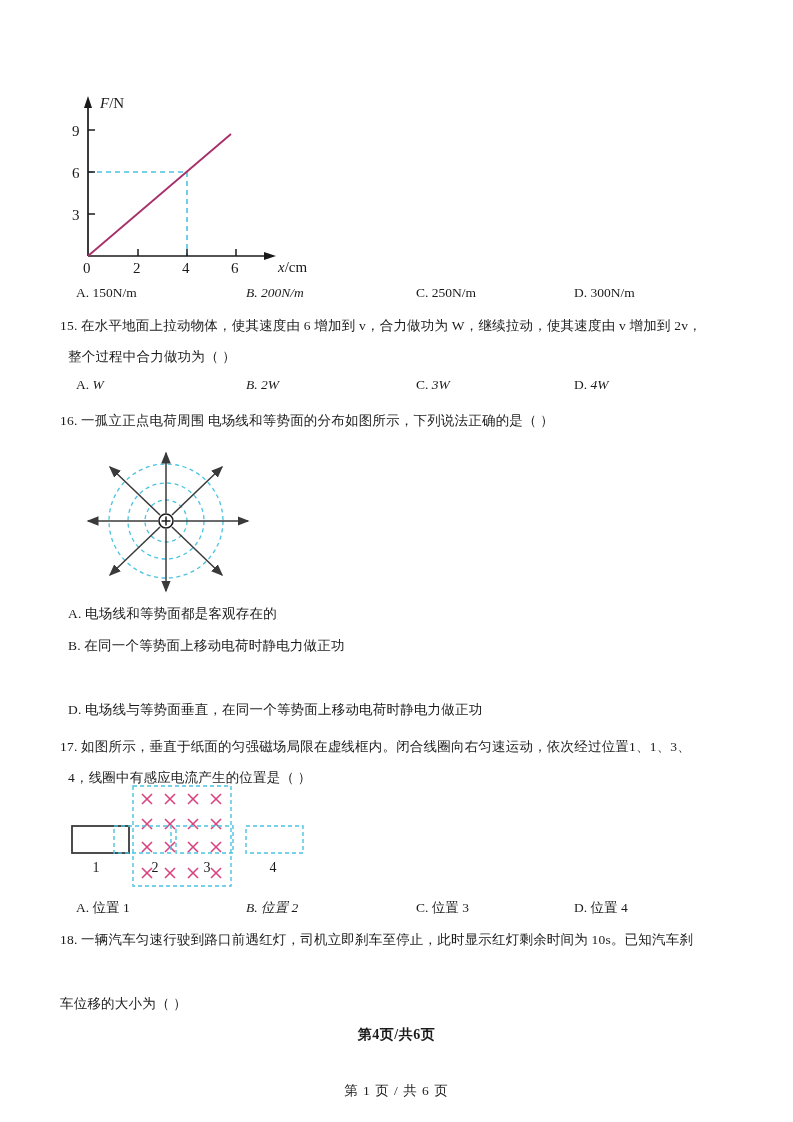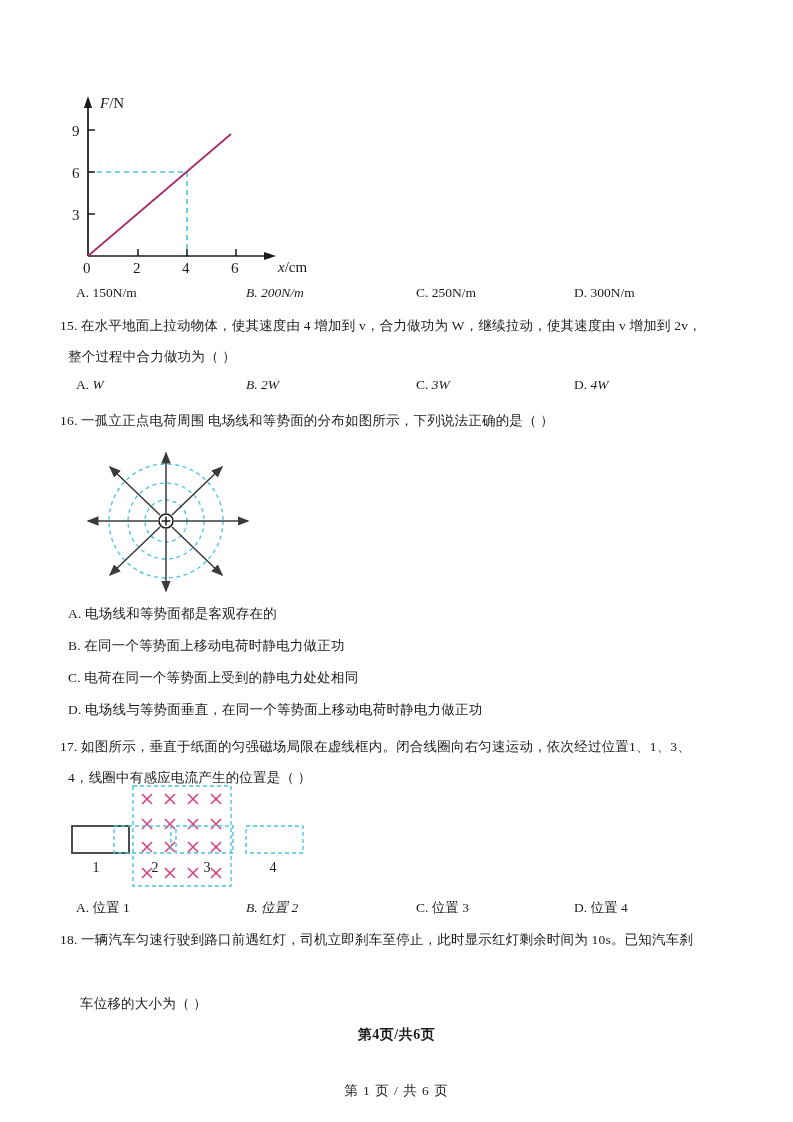--- a/index.html
+++ b/index.html
@@ -152,21 +152,21 @@
   </div>
 
   <div class="opt-row" style="top:283px;">
     <span class="opt c0"><span>A.</span>&nbsp;<span>150N/m</span></span>
     <span class="opt c1"><span>B.</span>&nbsp;<span>200N/m</span></span>
     <span class="opt c2"><span>C.</span>&nbsp;<span>250N/m</span></span>
     <span class="opt c3"><span>D.</span>&nbsp;<span>300N/m</span></span>
   </div>
 
   <div class="qline qtext" style="left:60px; top:316px;">
-    <span>15.</span>&nbsp;<span>在水平地面上拉动物体，使其速度由 4 增加到 v，合力做功为 W，继续拉动，使其速度由 v 增加到 2v，</span>
+    <span>15.</span>&nbsp;<span>在水平地面上拉动物体，使其速度由 6 增加到 v，合力做功为 W，继续拉动，使其速度由 v 增加到 2v，</span>
   </div>
   <div class="qline qtext" style="left:68px; top:347px;">整个过程中合力做功为（      ）</div>
   <div class="opt-row" style="top:375px;">
     <span class="opt c0"><span>A.</span>&nbsp;<span class="ital">W</span></span>
     <span class="opt c1"><span>B.</span>&nbsp;<span>2W</span></span>
     <span class="opt c2"><span>C.</span>&nbsp;<span class="ital">3W</span></span>
     <span class="opt c3"><span>D.</span>&nbsp;<span class="ital">4W</span></span>
   </div>
 
   <div class="qline qtext" style="left:60px; top:411px;">
@@ -199,23 +199,20 @@
       <line x1="90" y1="73.5" x2="90" y2="82.5" stroke="#1a1a1a" stroke-width="1.5"></line>
     </svg>
   </div>
 
   <div class="qline qtext" style="left:68px; top:604px;">
     <span>A.</span>&nbsp;<span>电场线和等势面都是客观存在的</span>
   </div>
   <div class="qline qtext" style="left:68px; top:636px;">
     <span>B.</span>&nbsp;<span>在同一个等势面上移动电荷时静电力做正功</span>
   </div>
-  <div class="qline qtext" style="left:68px; top:668px;">
-    <span>C.</span>&nbsp;<span>电荷在同一个等势面上受到的静电力处处相同</span>
-  </div>
   <div class="qline qtext" style="left:68px; top:700px;">
     <span>D.</span>&nbsp;<span>电场线与等势面垂直，在同一个等势面上移动电荷时静电力做正功</span>
   </div>
 
   <div class="qline qtext" style="left:60px; top:737px;">
     <span>17.</span>&nbsp;<span>如图所示，垂直于纸面的匀强磁场局限在虚线框内。闭合线圈向右匀速运动，依次经过位置1、1、3、</span>
   </div>
   <div class="qline qtext" style="left:68px; top:768px;">4，线圈中有感应电流产生的位置是（      ）</div>
 
   <div class="mag-wrap">
@@ -311,18 +308,18 @@
   <div class="opt-row" style="top:898px;">
     <span class="opt c0"><span>A.</span>&nbsp;<span>位置 1</span></span>
     <span class="opt c1"><span>B.</span>&nbsp;<span>位置 2</span></span>
     <span class="opt c2"><span>C.</span>&nbsp;<span>位置 3</span></span>
     <span class="opt c3"><span>D.</span>&nbsp;<span>位置 4</span></span>
   </div>
 
   <div class="qline qtext" style="left:60px; top:930px;">
     <span>18.</span>&nbsp;<span>一辆汽车匀速行驶到路口前遇红灯，司机立即刹车至停止，此时显示红灯剩余时间为 10s。已知汽车刹</span>
   </div>
-  <div class="qline qtext" style="left:80px; top:994px;">车位移的大小为（      ）</div>
+  <div class="qline qtext" style="left:60px; top:994px;">车位移的大小为（      ）</div>
 
   <div class="doc-footer">第4页/共6页</div>
   <div class="viewer-footer">第 1 页 / 共 6 页</div>
 
 </div>
 
 </body></html>

